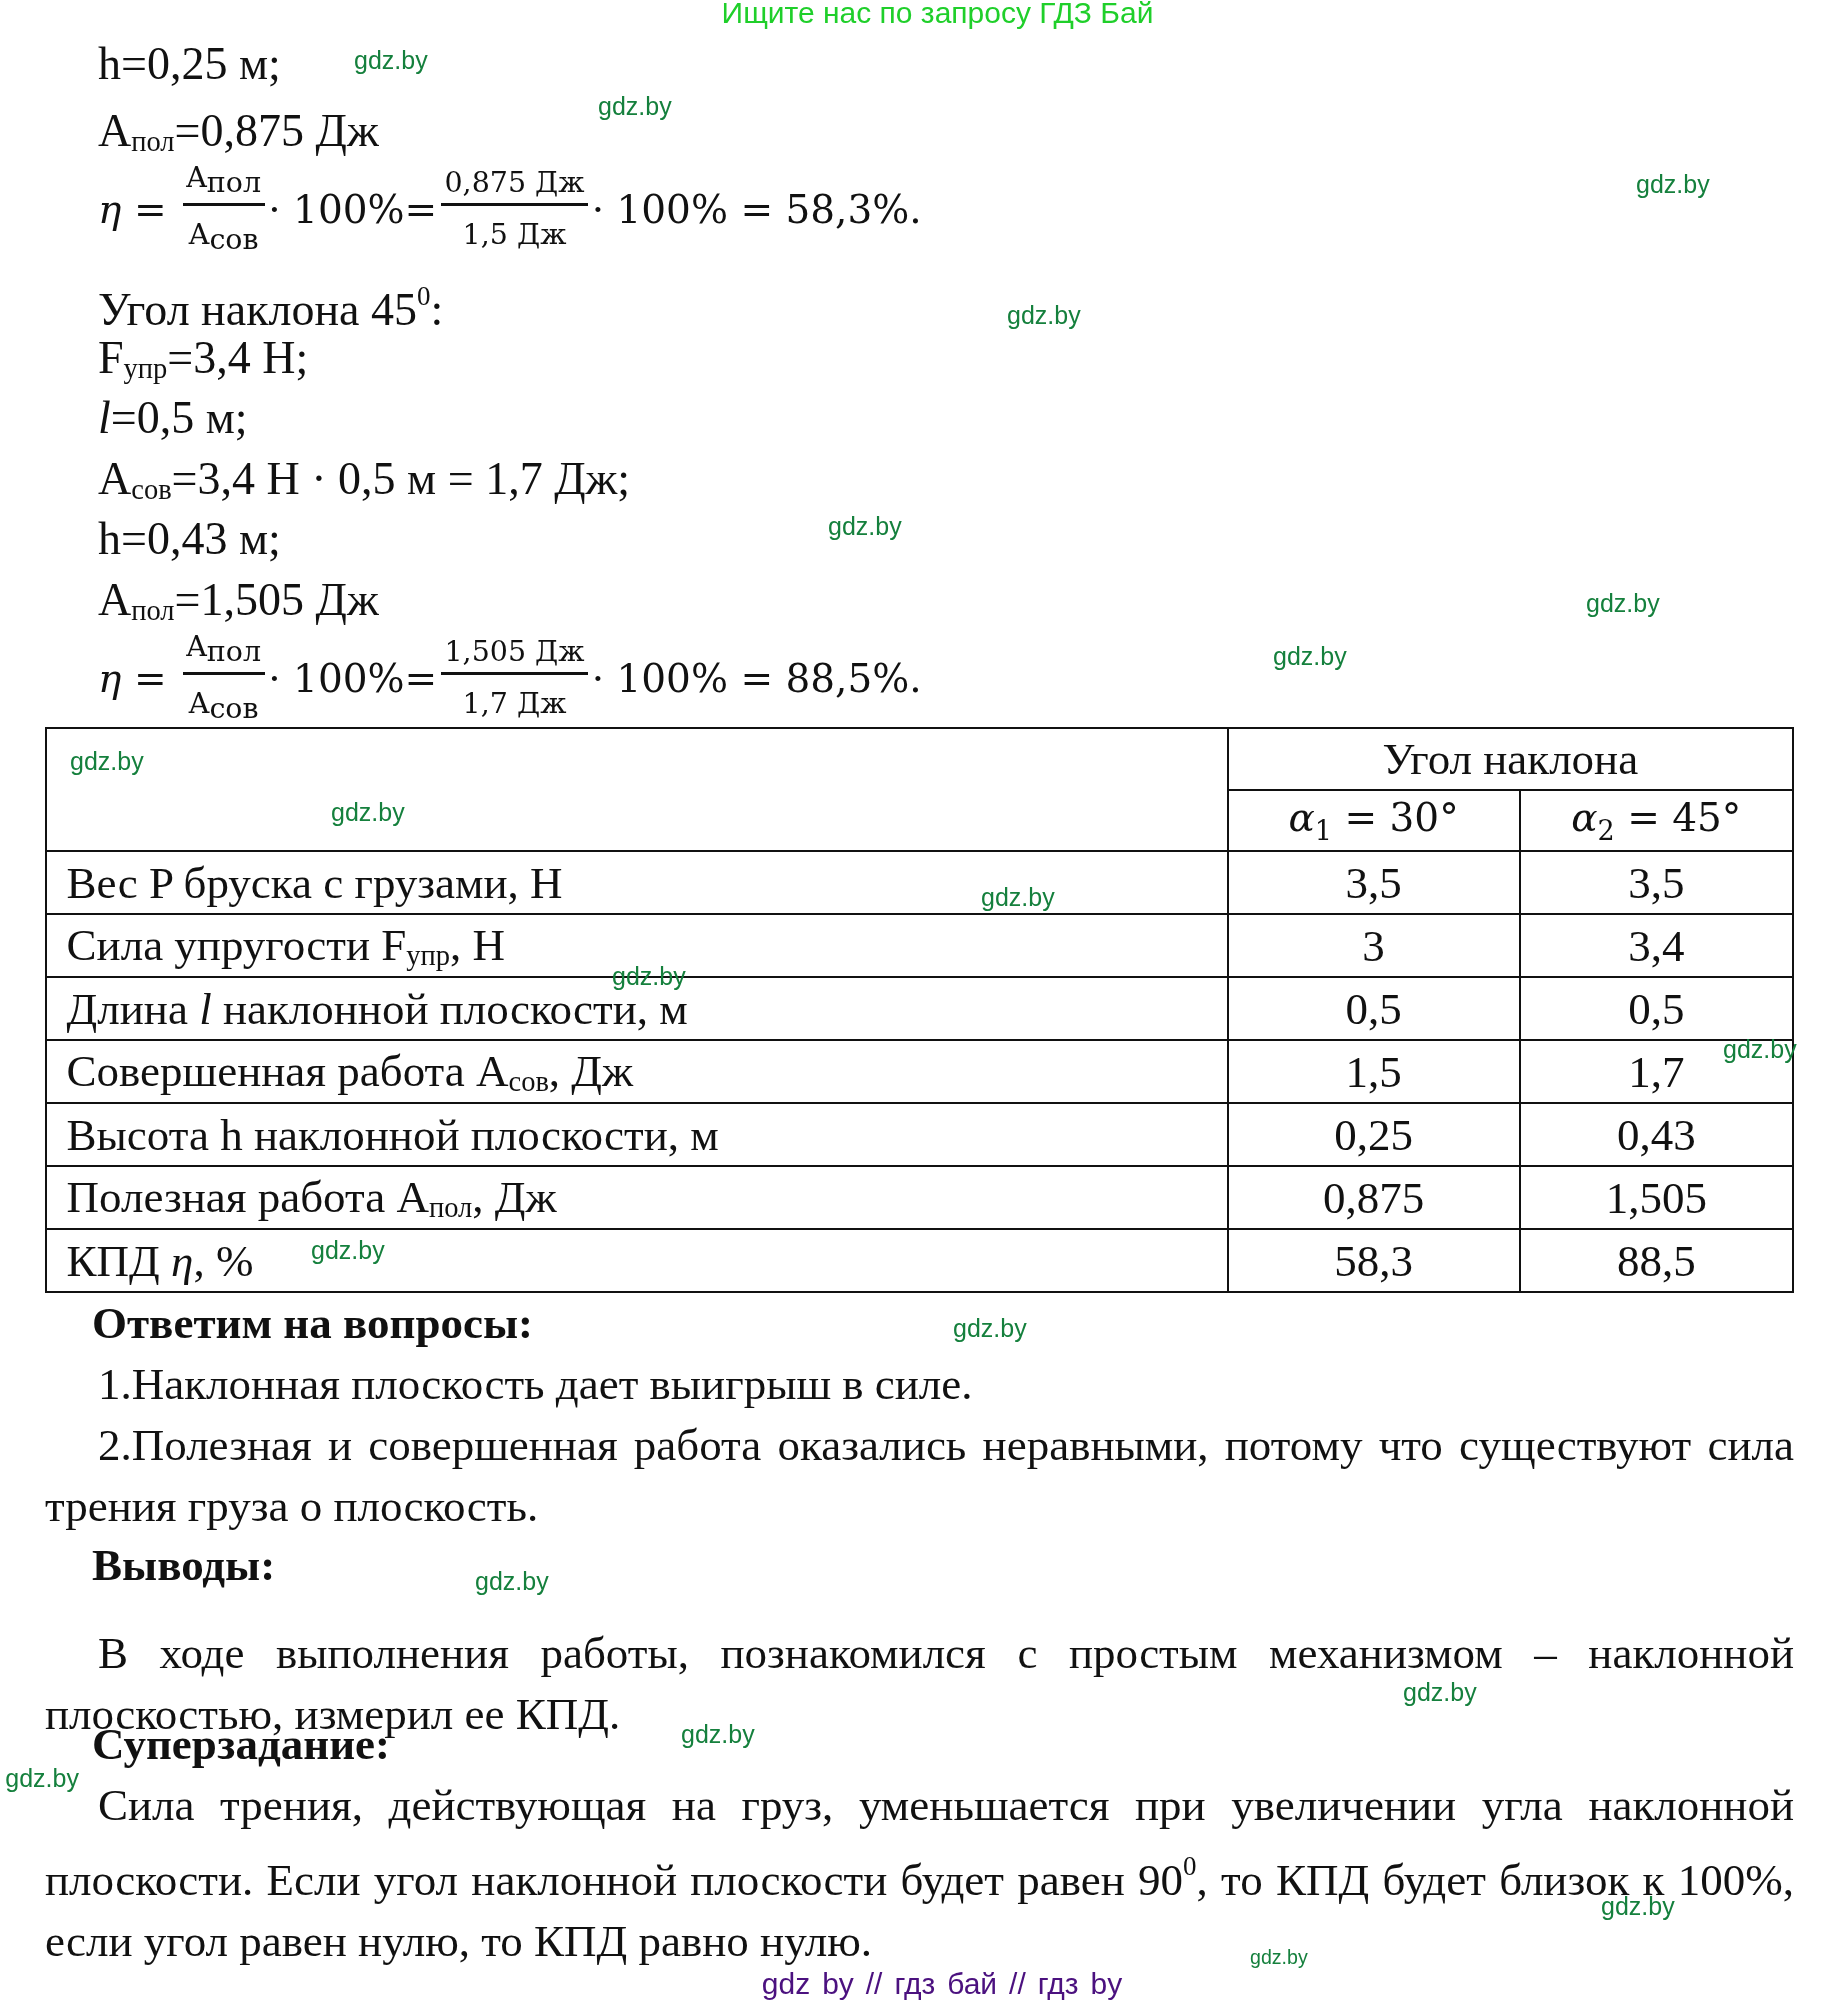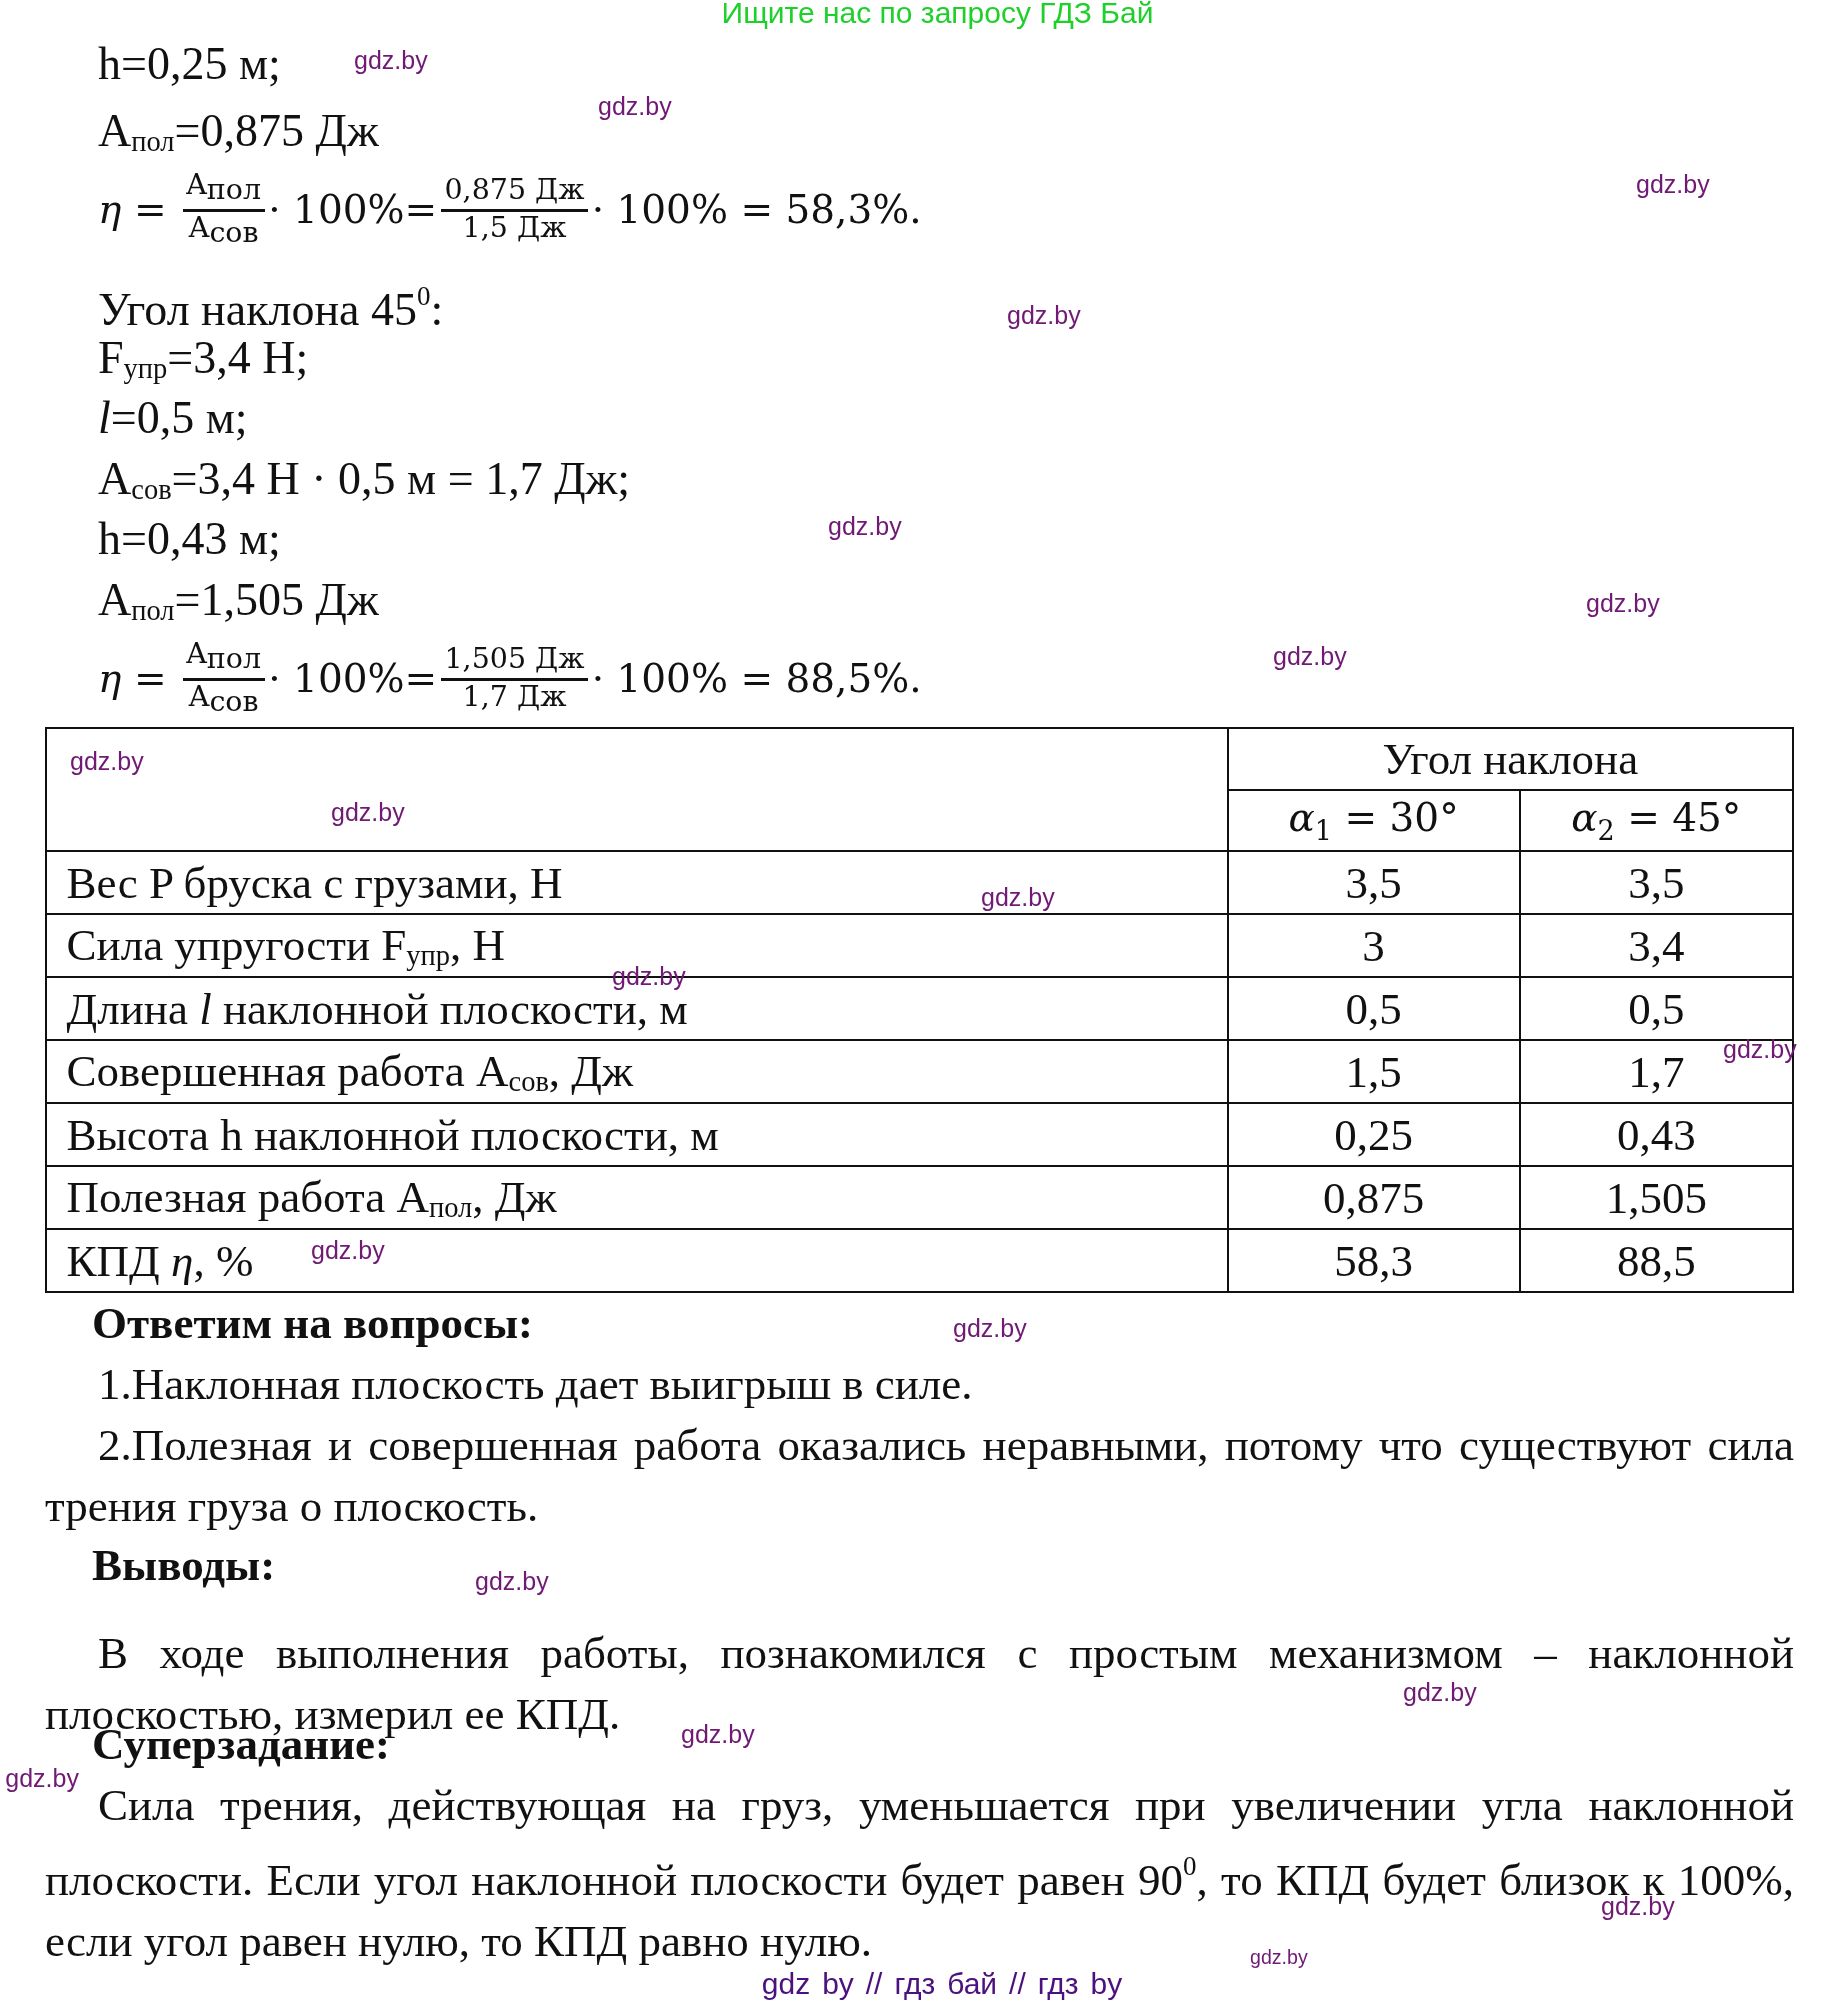--- a/index.html
+++ b/index.html
@@ -10,23 +10,23 @@
                 font-family:"Liberation Sans", "DejaVu Sans", sans-serif; font-size:30px; color:#1fcf2a; }
   .line { position:absolute; left:98px; font-size:46px; line-height:53px; white-space:nowrap; }
   .sub { font-size:28.5px; vertical-align:-5.3px; }
   .sup { font-size:27px; vertical-align:19.6px; }
   .it { font-style:italic; }
   .formula { display:flex; align-items:center; font-family:"DejaVu Serif", serif; font-size:39px; }
   .frac { display:inline-flex; flex-direction:column; align-items:center; margin:0 3.6px; }
   .frac .num, .frac .den { font-size:28.5px; line-height:32px; padding:0 3.6px; white-space:nowrap; }
   .frac .bar { align-self:stretch; height:2.7px; background:#111; }
   .frac .num { padding-bottom:3.6px; }
-  .frac .den { padding-top:0; }
+  .frac .den { padding-top:13px; }
   .eq-sign { margin:0 12.5px; }
-  .wm { position:absolute; font-family:"Liberation Sans", "DejaVu Sans", sans-serif; font-size:25px; color:#701a75; white-space:nowrap; }
+  .wm { position:absolute; font-family:"Liberation Sans", "DejaVu Sans", sans-serif; font-size:25px; color:#15803d; white-space:nowrap; }
   .wm.small { font-size:19.6px; }
   table.data { position:absolute; left:45px; top:727px; width:1749px; border-collapse:collapse; font-size:45px; }
   table.data td { border:2.7px solid #111; padding:0; height:61px; }
   table.data td.label { width:1160px; padding-left:19.6px; text-align:left; white-space:nowrap; }
   table.data td.val { text-align:center; }
   table.data td.hdr { height:59px; text-align:center; }
   .alpha { font-family:"DejaVu Serif", serif; font-size:39px; }
   .alpha .sub2 { font-size:27px; vertical-align:-9px; }
   .para { position:absolute; left:45px; width:1749px; font-size:45px; line-height:61px; text-align:justify; }
   .para .first { padding-left:53px; }

